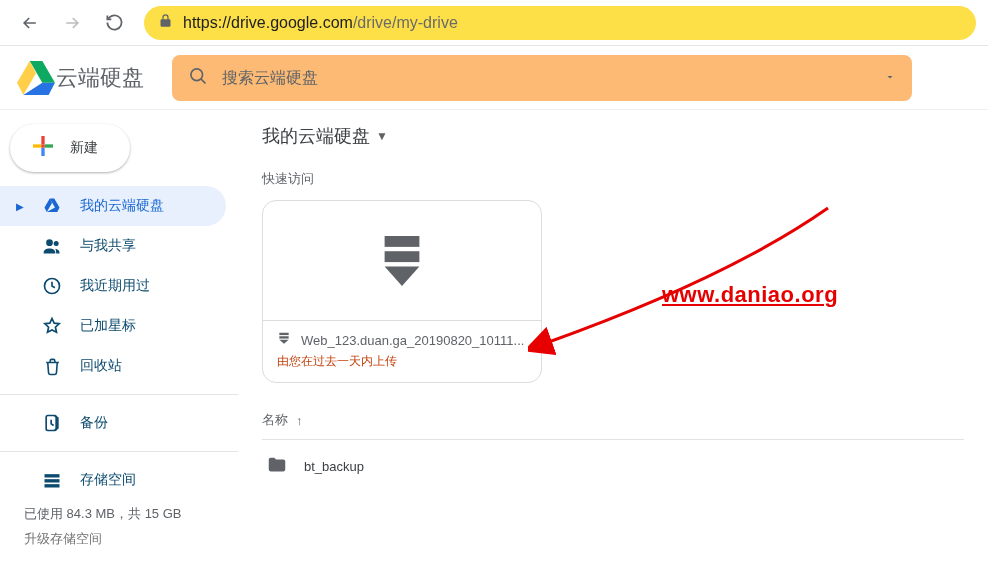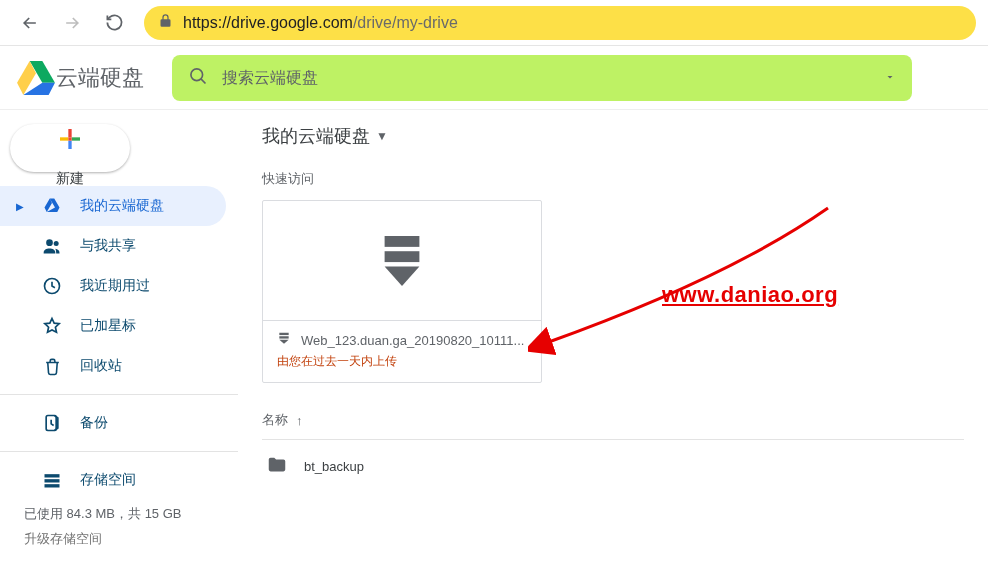--- a/index.html
+++ b/index.html
@@ -11,46 +11,46 @@
   .nav-btn.disabled { color: #bdbdbd; }
   .addr { flex: 1; height: 34px; display: flex; align-items: center; padding: 0 14px; gap: 10px; border-radius: 17px; background: #fde047; margin-left: 6px; }
   .addr .url { font-size: 16px; color: #202124; }
   .addr .url .path { color: #6a6a6a; }
   .lock { color: #5f6368; }
 
   
   .app-header { height: 64px; display: flex; align-items: center; padding: 0 16px; border-bottom: 1px solid #eee; }
   .drive-logo { width: 40px; height: 40px; display: flex; align-items: center; justify-content: center; }
   .product-name { font-size: 22px; color: #5f6368; margin-right: 28px; }
-  .search-wrap { flex: 1; max-width: 740px; height: 46px; background: #bef264; border-radius: 8px; display: flex; align-items: center; padding: 0 16px; gap: 14px; }
+  .search-wrap { flex: 1; max-width: 740px; height: 46px; background: #fdba74; border-radius: 8px; display: flex; align-items: center; padding: 0 16px; gap: 14px; }
   .search-wrap input { flex: 1; border: none; background: transparent; font-size: 16px; color: #5f6368; outline: none; }
   .search-wrap input::placeholder { color: #5f6368; }
   .caret-down { color: #5f6368; }
 
   
   .body { display: flex; height: calc(571px - 46px - 64px); }
   .sidebar { width: 238px; padding: 10px 0; }
-  .new-btn { width: 120px; height: 48px; margin: 4px 0 14px 10px; border-radius: 24px; display: flex; align-items: center; gap: 12px; padding: 0 18px; box-shadow: 0 1px 3px rgba(0,0,0,.2), 0 1px 2px rgba(0,0,0,.12); cursor: pointer; background:#fff;flex-direction:column;}
+  .new-btn { width: 120px; height: 48px; margin: 4px 0 14px 10px; border-radius: 24px; display: flex; align-items: center; gap: 12px; padding: 0 18px; box-shadow: 0 1px 3px rgba(0,0,0,.2), 0 1px 2px rgba(0,0,0,.12); cursor: pointer; background:#fff;}
   .nav-list { list-style: none; }
   .nav-item { height: 40px; display: flex; align-items: center; padding: 0 12px 0 16px; gap: 18px; color: #0c4a6e; font-size: 14px; cursor: pointer; border-radius: 0 20px 20px 0; margin-right: 12px; }
   .nav-item.active { background: #e8f0fe; color: #1967d2; }
   .nav-item .tri { width: 8px; font-size: 10px; color: #5f6368; visibility: hidden; }
   .nav-item.has-tri .tri { visibility: visible; }
   .nav-item .icon { width: 20px; height: 20px; display:flex; align-items:center; justify-content:center;}
   .nav-item.active .icon svg, .nav-item.active .tri { color:#1967d2; }
   .sep { height: 1px; background: #e3e3e3; margin: 8px 0 8px 0; }
   .storage-block { padding: 2px 24px; font-size: 13px; color: #5f6368; line-height: 1.9; }
   .storage-block a { color: #737373; text-decoration: none; }
 
   
   .main { flex: 1; padding: 14px 24px; position: relative; }
   .crumb { display: flex; align-items: center; gap: 6px; font-size: 18px; color: #3c4043; margin-bottom: 22px; }
   .crumb .dd { color: #5f6368; font-size: 12px; }
   .section-label { font-size: 13px; color: #5f6368; margin-bottom: 12px; }
-  .card { width: 280px; border: 1px solid #dadce0; border-radius: 2px; overflow: hidden; background: #fff; cursor:pointer;}
+  .card { width: 280px; border: 1px solid #dadce0; border-radius: 14px; overflow: hidden; background: #fff; cursor:pointer;}
   .thumb { height: 120px; display: flex; align-items: center; justify-content: center; border-bottom: 1px solid #dadce0; }
   .card-meta { padding: 10px 14px 12px; }
   .card-title-row { display:flex; align-items:center; gap:10px; }
   .card-title { font-size: 13px; color: #5f6368; white-space: nowrap; overflow: hidden; text-overflow: ellipsis;}
   .card-sub { font-size: 12px; color: #c2410c; margin-top: 4px; }
   .name-header { display: flex; align-items: center; gap: 8px; font-size: 13px; color: #5f6368; margin: 28px 0 4px; border-bottom: 1px solid #e3e3e3; padding-bottom: 10px;}
   .folder-row { display: flex; align-items: center; gap: 16px; padding: 10px 4px; font-size: 13px; color: #3c4043; cursor:pointer;}
   .watermark { position: absolute; top: 172px; left: 424px; color: #e60000; font-family: "Arial Black", Arial, sans-serif; font-weight: bold; font-size: 22px; text-decoration: underline; letter-spacing: .5px; pointer-events:none;}
   .arrow-svg { position:absolute; top: 78px; left: 290px; pointer-events:none;}
 </style>

